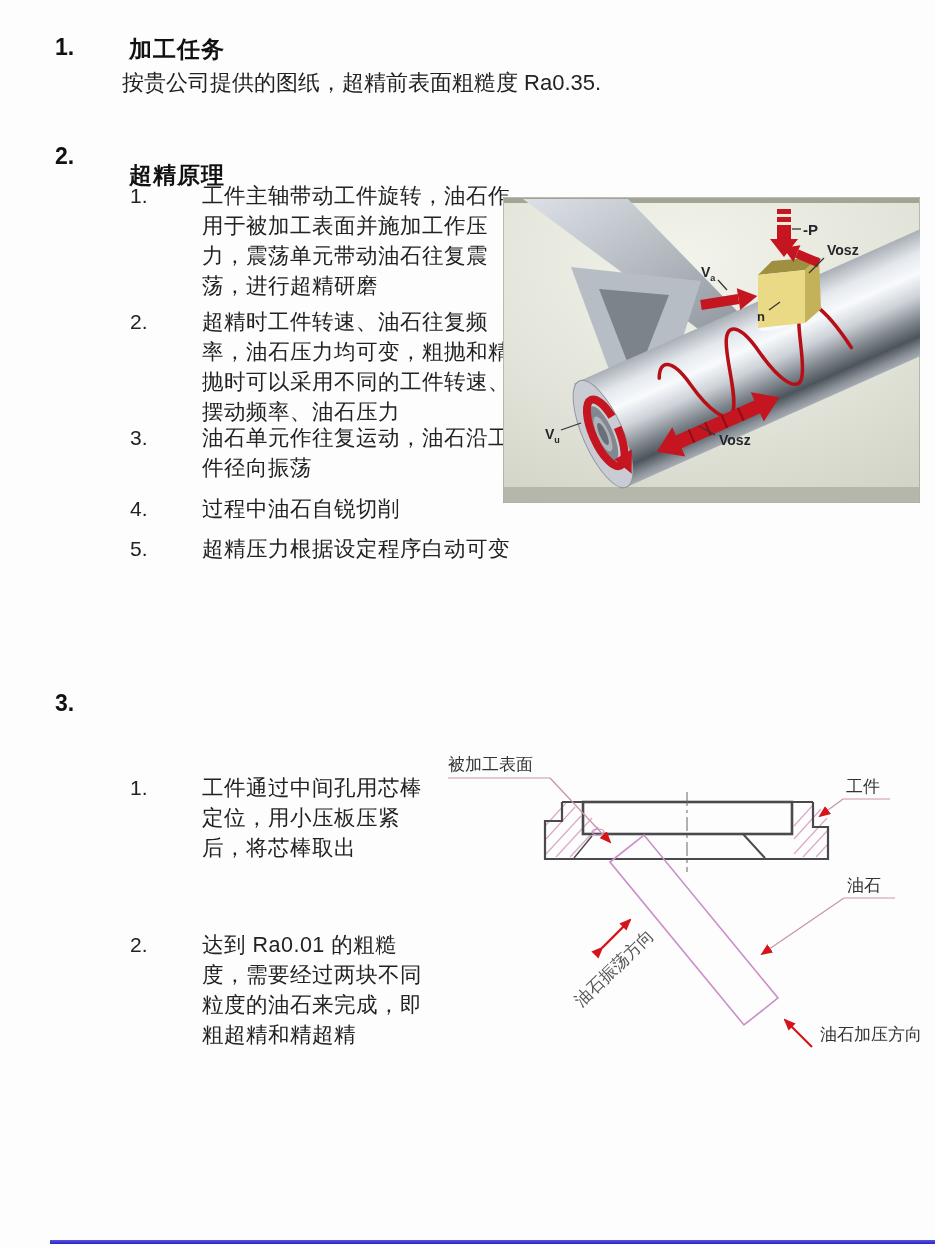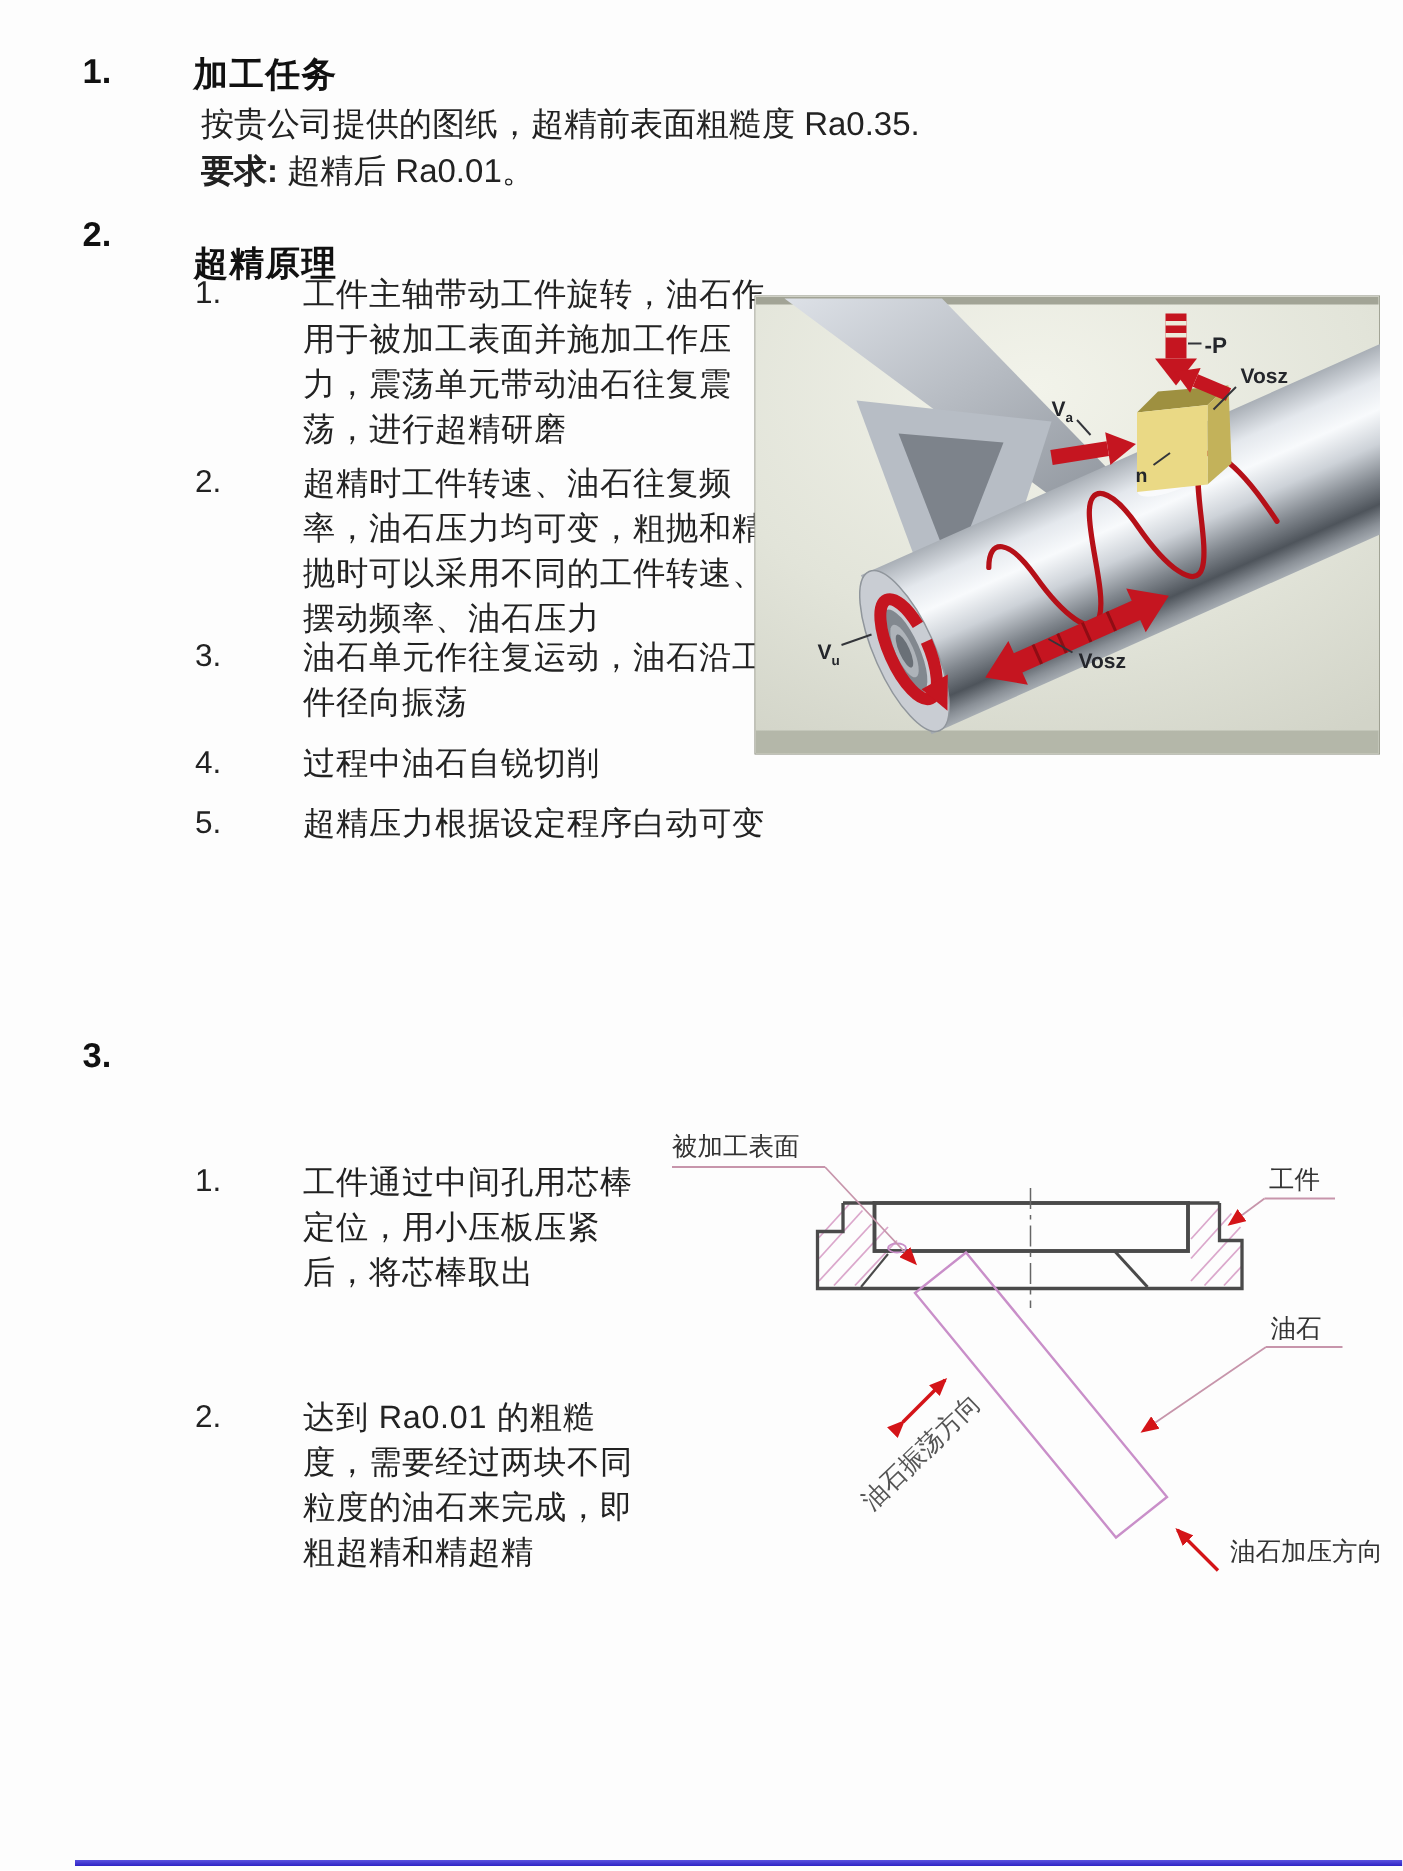--- a/index.html
+++ b/index.html
@@ -1,21 +1,21 @@
 <!DOCTYPE html>
 <html><head>
 <meta charset="utf-8">
 <style>
   html,body{margin:0;padding:0;background:#ffffff;}
   body{font-family:"Liberation Sans","DejaVu Sans",sans-serif;color:#1c1c1c;}
   .page{position:relative;width:935px;height:1247px;background:#fdfdfd;overflow:hidden;}
   .sec-num{position:absolute;left:55px;font-size:23px;font-weight:bold;color:#111;}
   .sec-title{position:absolute;left:129px;font-size:23px;font-weight:bold;color:#111;letter-spacing:1px;}
 
-  .body-line{position:absolute;left:122px;font-size:22px;color:#222;white-space:nowrap;margin-left:12px;}
+  .body-line{position:absolute;left:122px;font-size:22px;color:#222;white-space:nowrap;}
   .bold{font-weight:bold;}
 
   .list-item{position:absolute;display:flex;align-items:flex-start;color:#222;}
   .li-num{flex:0 0 28px;font-size:21px;line-height:30px;}
   .li-text{font-size:21.5px;line-height:30px;letter-spacing:0.5px;margin-left:44px;}
 
   .fig3d{position:absolute;left:503px;top:197px;width:417px;height:306px;}
   .schematic{position:absolute;left:440px;top:742px;width:495px;height:330px;}
 
   .bottom-rule{position:absolute;left:50px;top:1240px;width:885px;height:3.5px;
@@ -24,21 +24,20 @@
   svg text{font-family:"Liberation Sans","DejaVu Sans",sans-serif;}
 </style>
 </head>
 <body>
 
 <div class="page">
 
   <div class="sec-num" style="top:34px;">1.</div>
   <div class="sec-title" style="top:34px;">加工任务</div>
   <div class="body-line" style="top:68px;">按贵公司提供的图纸，超精前表面粗糙度 Ra0.35.</div>
-  <div class="body-line" style="top:99px;"><span class="bold">要求:</span><span> 超精后 Ra0.01。</span></div>
 
   <div class="sec-num" style="top:143px;">2.</div>
   <div class="sec-title" style="top:160px;">超精原理</div>
 
   <div class="list-item" style="left:130px;top:181px;width:382px;">
     <span class="li-num">1.</span>
     <span class="li-text">工件主轴带动工件旋转，油石作用于被加工表面并施加工作压力，震荡单元带动油石往复震荡，进行超精研磨</span>
   </div>
   <div class="list-item" style="left:130px;top:307px;width:382px;">
     <span class="li-num">2.</span>

